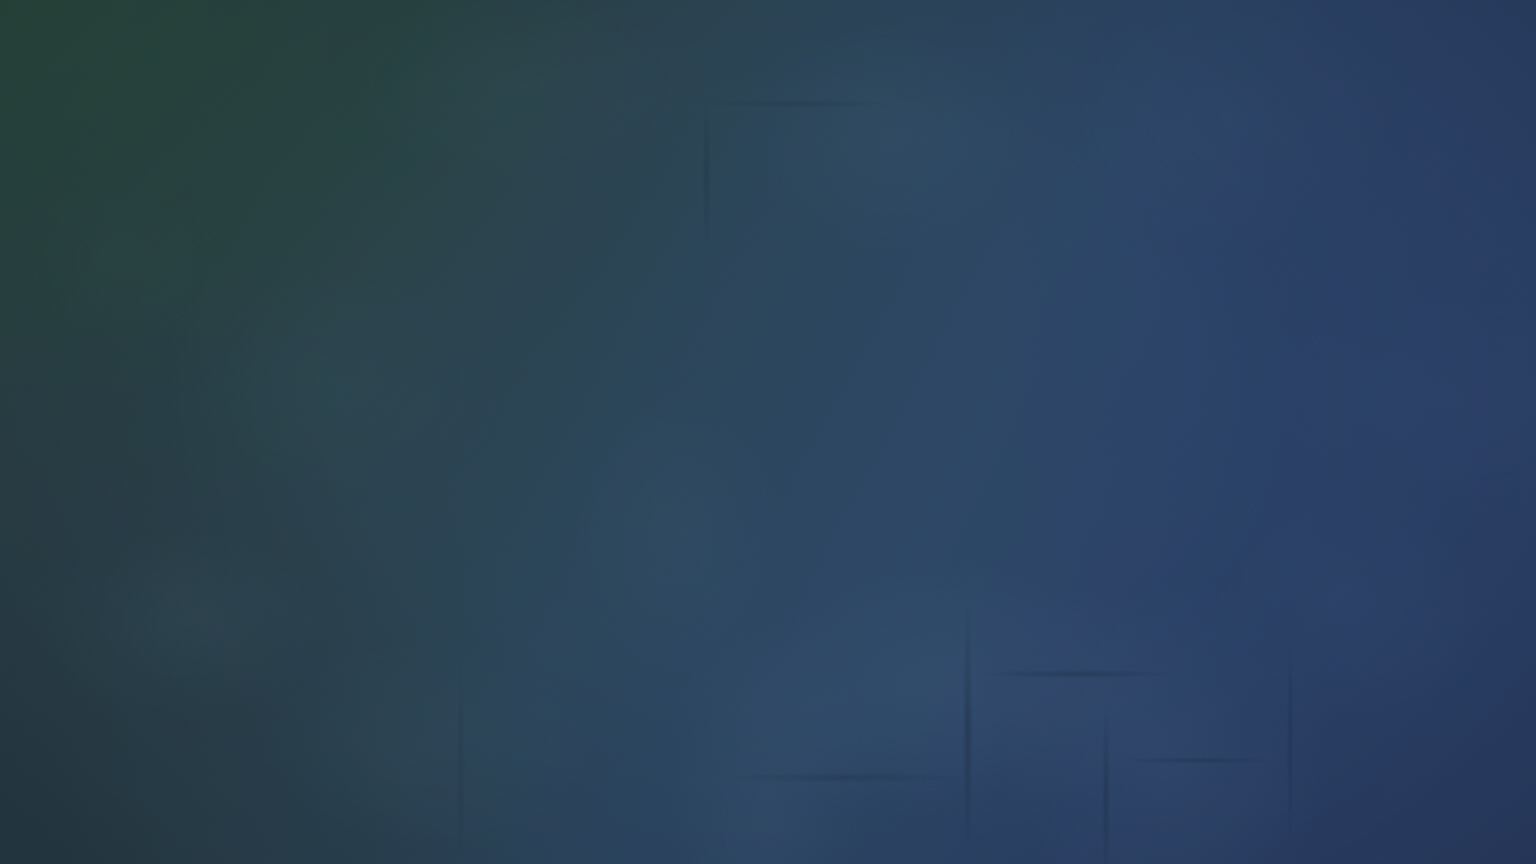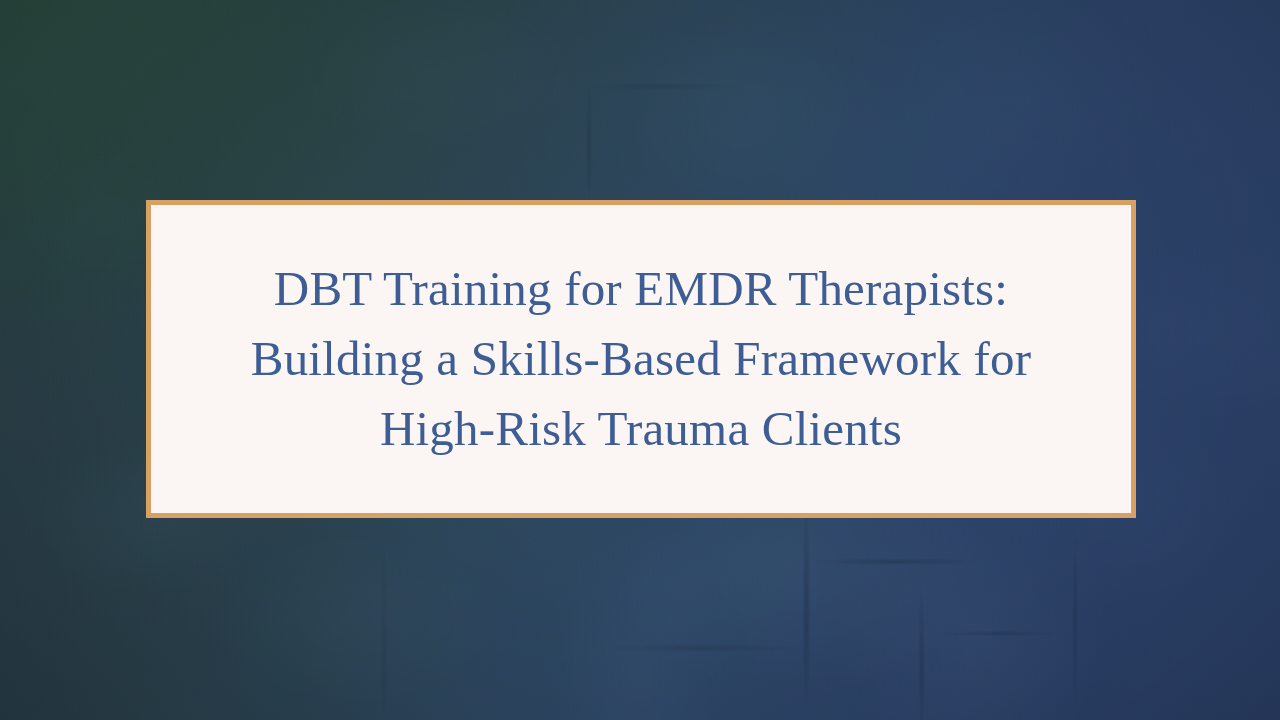--- a/index.html
+++ b/index.html
@@ -155,19 +155,14 @@
 <div id="slide">
 
   <div class="bg-layer" id="bg-base"></div>
   <div class="bg-layer" id="bg-greencorner"></div>
   <div class="bg-layer" id="bg-navyright"></div>
   <div class="bg-layer" id="bg-mottle"></div>
   <div class="bg-layer" id="bg-veins"></div>
   <div class="bg-layer" id="bg-grain"></div>
   <div class="bg-layer" id="bg-vignette"></div>
 
-  <div id="title-card">
-    <h1 id="title-text">DBT Training for EMDR Therapists:
-Building a Skills-Based Framework for
-High-Risk Trauma Clients</h1>
-  </div>
 
 </div>
 
 </body></html>

